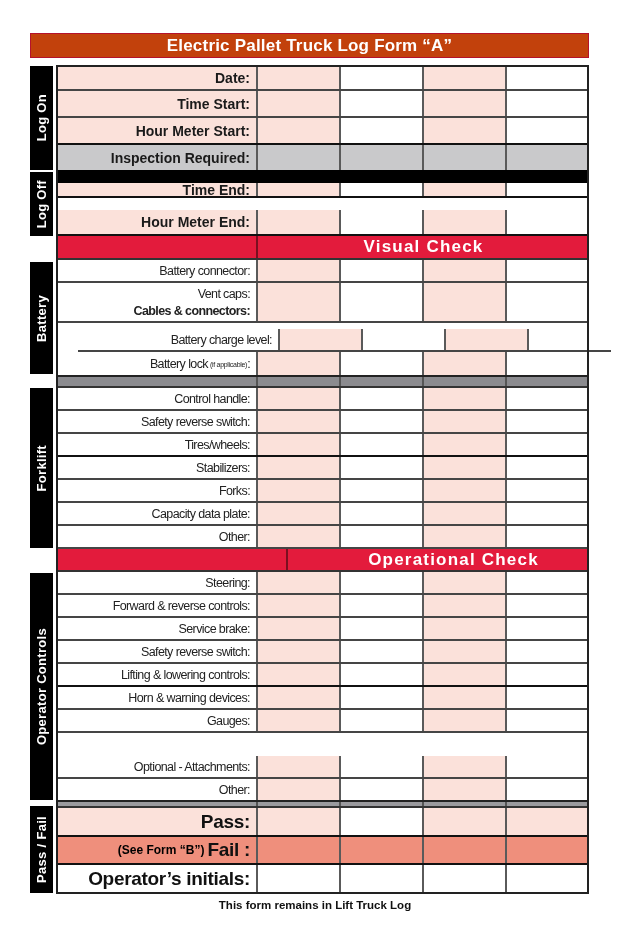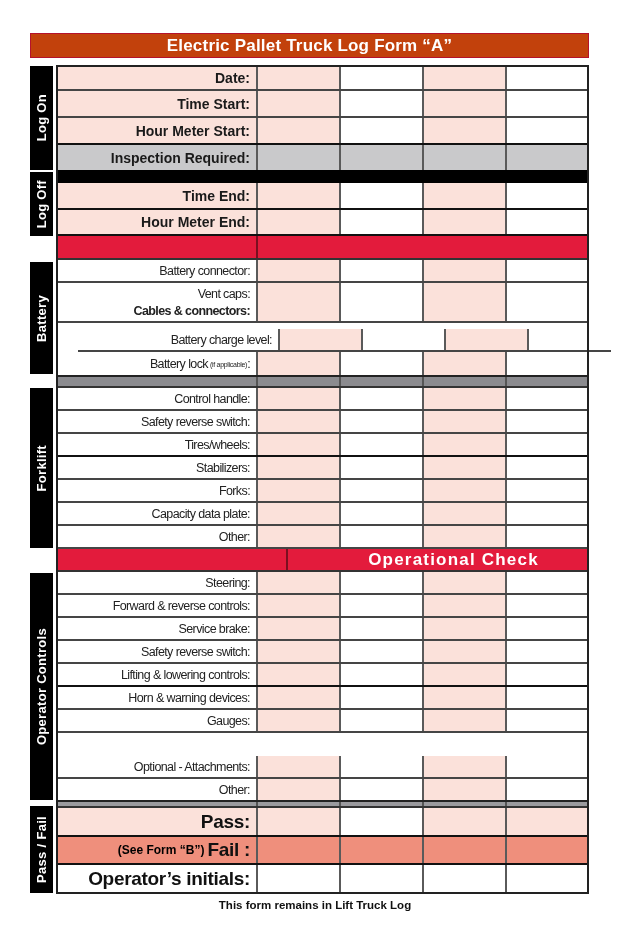--- a/index.html
+++ b/index.html
@@ -81,37 +81,38 @@
 <div class="row" style="top:145px;height:25px;border-bottom:none;">
   <div class="lbl b g">Inspection Required:</div>
   <div class="g"></div>
   <div class="g"></div>
   <div class="g"></div>
   <div class="g"></div>
 </div>
 
 <div class="blackbar"></div>
 
-<div class="row dark" style="top:183px;height:27px;">
+<div class="row dark" style="top:183px;height:15px;">
   <div class="lbl b p">Time End:</div>
   <div class="p"></div>
   <div class="w"></div>
   <div class="p"></div>
   <div class="w"></div>
 </div>
 <div class="row dark" style="top:210px;height:26px;">
   <div class="lbl b p">Hour Meter End:</div>
   <div class="p"></div>
   <div class="w"></div>
   <div class="p"></div>
   <div class="w"></div>
 </div>
 
 <div class="redbar" style="top:236px;height:24px;">
   <div></div>
+  <div class="head">Visual Check</div>
 </div>
 
 <div class="row" style="top:260px;height:23px;">
   <div class="lbl n w">Battery connector:</div>
   <div class="p"></div>
   <div class="w"></div>
   <div class="p"></div>
   <div class="w"></div>
 </div>
 <div class="row" style="top:283px;height:23px;">

